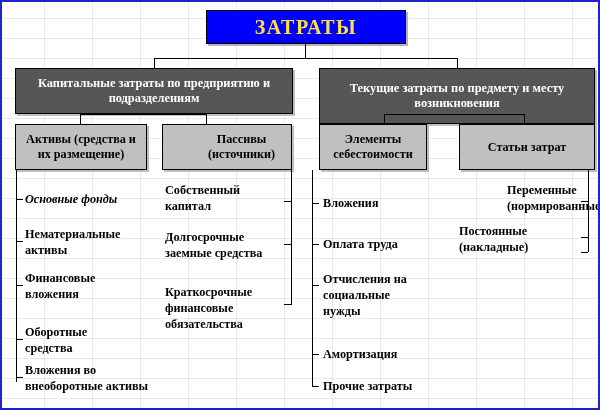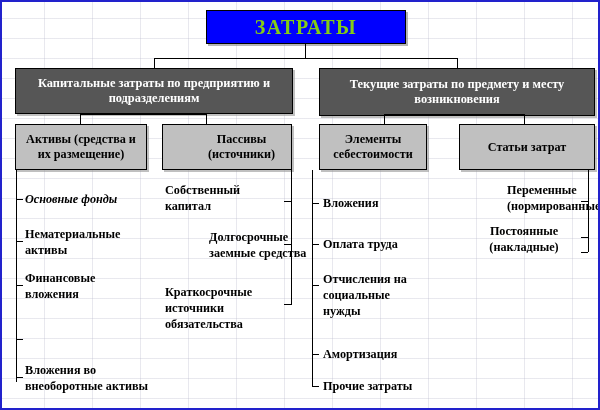--- a/index.html
+++ b/index.html
@@ -35,21 +35,21 @@
     display: flex;
     align-items: center;
     justify-content: center;
     text-align: center;
     font-weight: bold;
     line-height: 1.22;
     border: 1px solid #000;
   }
   .box-title {
     background: #0000ff;
-    color: #84cc16;
+    color: #fde047;
     font-size: 20px;
     letter-spacing: 1.5px;
     box-shadow: 2px 2px 0 rgba(120,120,120,0.55);
   }
   .box-l1 {
     background: #565656;
     color: #ffffff;
     font-size: 12.4px;
     padding: 0 4px;
     box-shadow: 2px 2px 0 rgba(150,150,150,0.6);
@@ -101,21 +101,21 @@
   <div class="box box-title" style="left:204px; top:8px; width:200px; height:34px;">ЗАТРАТЫ</div>
 
   <div class="conn vline" style="left:303px; top:42px; height:14px;"></div>
   <div class="conn hline" style="left:152px; top:56px; width:303px;"></div>
   <div class="conn vline" style="left:152px; top:56px; height:10px;"></div>
   <div class="conn vline" style="left:455px; top:56px; height:10px;"></div>
 
   <div class="box box-l1" style="left:13px; top:66px; width:278px; height:46px;">Капитальные затраты по
 предприятию и подразделениям</div>
 
-  <div class="box box-l1" style="left:317px; top:66px; width:276px; height:48px;">Текущие затраты по предмету
+  <div class="box box-l1" style="left:317px; top:66px; width:276px; height:56px;">Текущие затраты по предмету
 и месту возникновения</div>
 
   <div class="conn hline" style="left:78px; top:112px; width:126px;"></div>
   <div class="conn vline" style="left:78px; top:112px; height:10px;"></div>
   <div class="conn vline" style="left:204px; top:112px; height:10px;"></div>
 
   <div class="conn hline" style="left:382px; top:112px; width:140px;"></div>
   <div class="conn vline" style="left:382px; top:112px; height:10px;"></div>
   <div class="conn vline" style="left:522px; top:112px; height:10px;"></div>
 
@@ -136,35 +136,37 @@
   <div class="tick" style="left:14px; top:239px;"></div>
   <div class="tick" style="left:14px; top:283px;"></div>
   <div class="tick" style="left:14px; top:337px;"></div>
   <div class="tick" style="left:14px; top:375px;"></div>
 
   <div class="leaf" style="left:23px; top:190px; width:130px;font-style:italic;">Основные фонды</div>
   <div class="leaf" style="left:23px; top:225px; width:132px;">Нематериальные
 активы</div>
   <div class="leaf" style="left:23px; top:269px; width:132px;">Финансовые
 вложения</div>
+  <div class="leaf" style="left:23px; top:323px; width:132px;">Оборотные
+средства</div>
   <div class="leaf" style="left:23px; top:361px; width:160px;">Вложения во
 внеоборотные активы</div>
 
   <div class="conn vline" style="left:289px; top:168px; height:10px;"></div>
   <div class="spine" style="left:289px; top:178px; height:125px;"></div>
   <div class="tick" style="left:282px; top:199px;"></div>
   <div class="tick" style="left:282px; top:242px;"></div>
   <div class="tick" style="left:282px; top:302px;"></div>
 
   <div class="leaf" style="left:163px; top:181px; width:124px;">Собственный
 капитал</div>
-  <div class="leaf" style="left:163px; top:228px; width:128px;margin-left:44px;">Долгосрочные
+  <div class="leaf" style="left:163px; top:228px; width:128px;">Долгосрочные
 заемные средства</div>
   <div class="leaf" style="left:163px; top:283px; width:128px;">Краткосрочные
-источники
+финансовые
 обязательства</div>
 
   <div class="conn vline" style="left:310px; top:168px; height:10px;"></div>
   <div class="spine" style="left:310px; top:178px; height:207px;"></div>
   <div class="tick" style="left:310px; top:201px;"></div>
   <div class="tick" style="left:310px; top:242px;"></div>
   <div class="tick" style="left:310px; top:283px;"></div>
   <div class="tick" style="left:310px; top:352px;"></div>
   <div class="tick" style="left:310px; top:384px;"></div>
 
@@ -177,16 +179,16 @@
   <div class="leaf" style="left:321px; top:377px; width:130px;">Прочие затраты</div>
 
   <div class="conn vline" style="left:586px; top:168px; height:10px;"></div>
   <div class="spine" style="left:586px; top:178px; height:72px;"></div>
   <div class="tick" style="left:579px; top:199px;"></div>
   <div class="tick" style="left:579px; top:235px;"></div>
   <div class="tick" style="left:579px; top:250px;"></div>
 
   <div class="leaf" style="left:457px; top:181px; width:130px;margin-left:48px;">Переменные
 (нормированные)</div>
-  <div class="leaf" style="left:457px; top:222px; width:130px;text-align:center;">Постоянные
+  <div class="leaf" style="left:457px; top:222px; width:130px;">Постоянные
 (накладные)</div>
 
 </div>
 
 </body></html>

